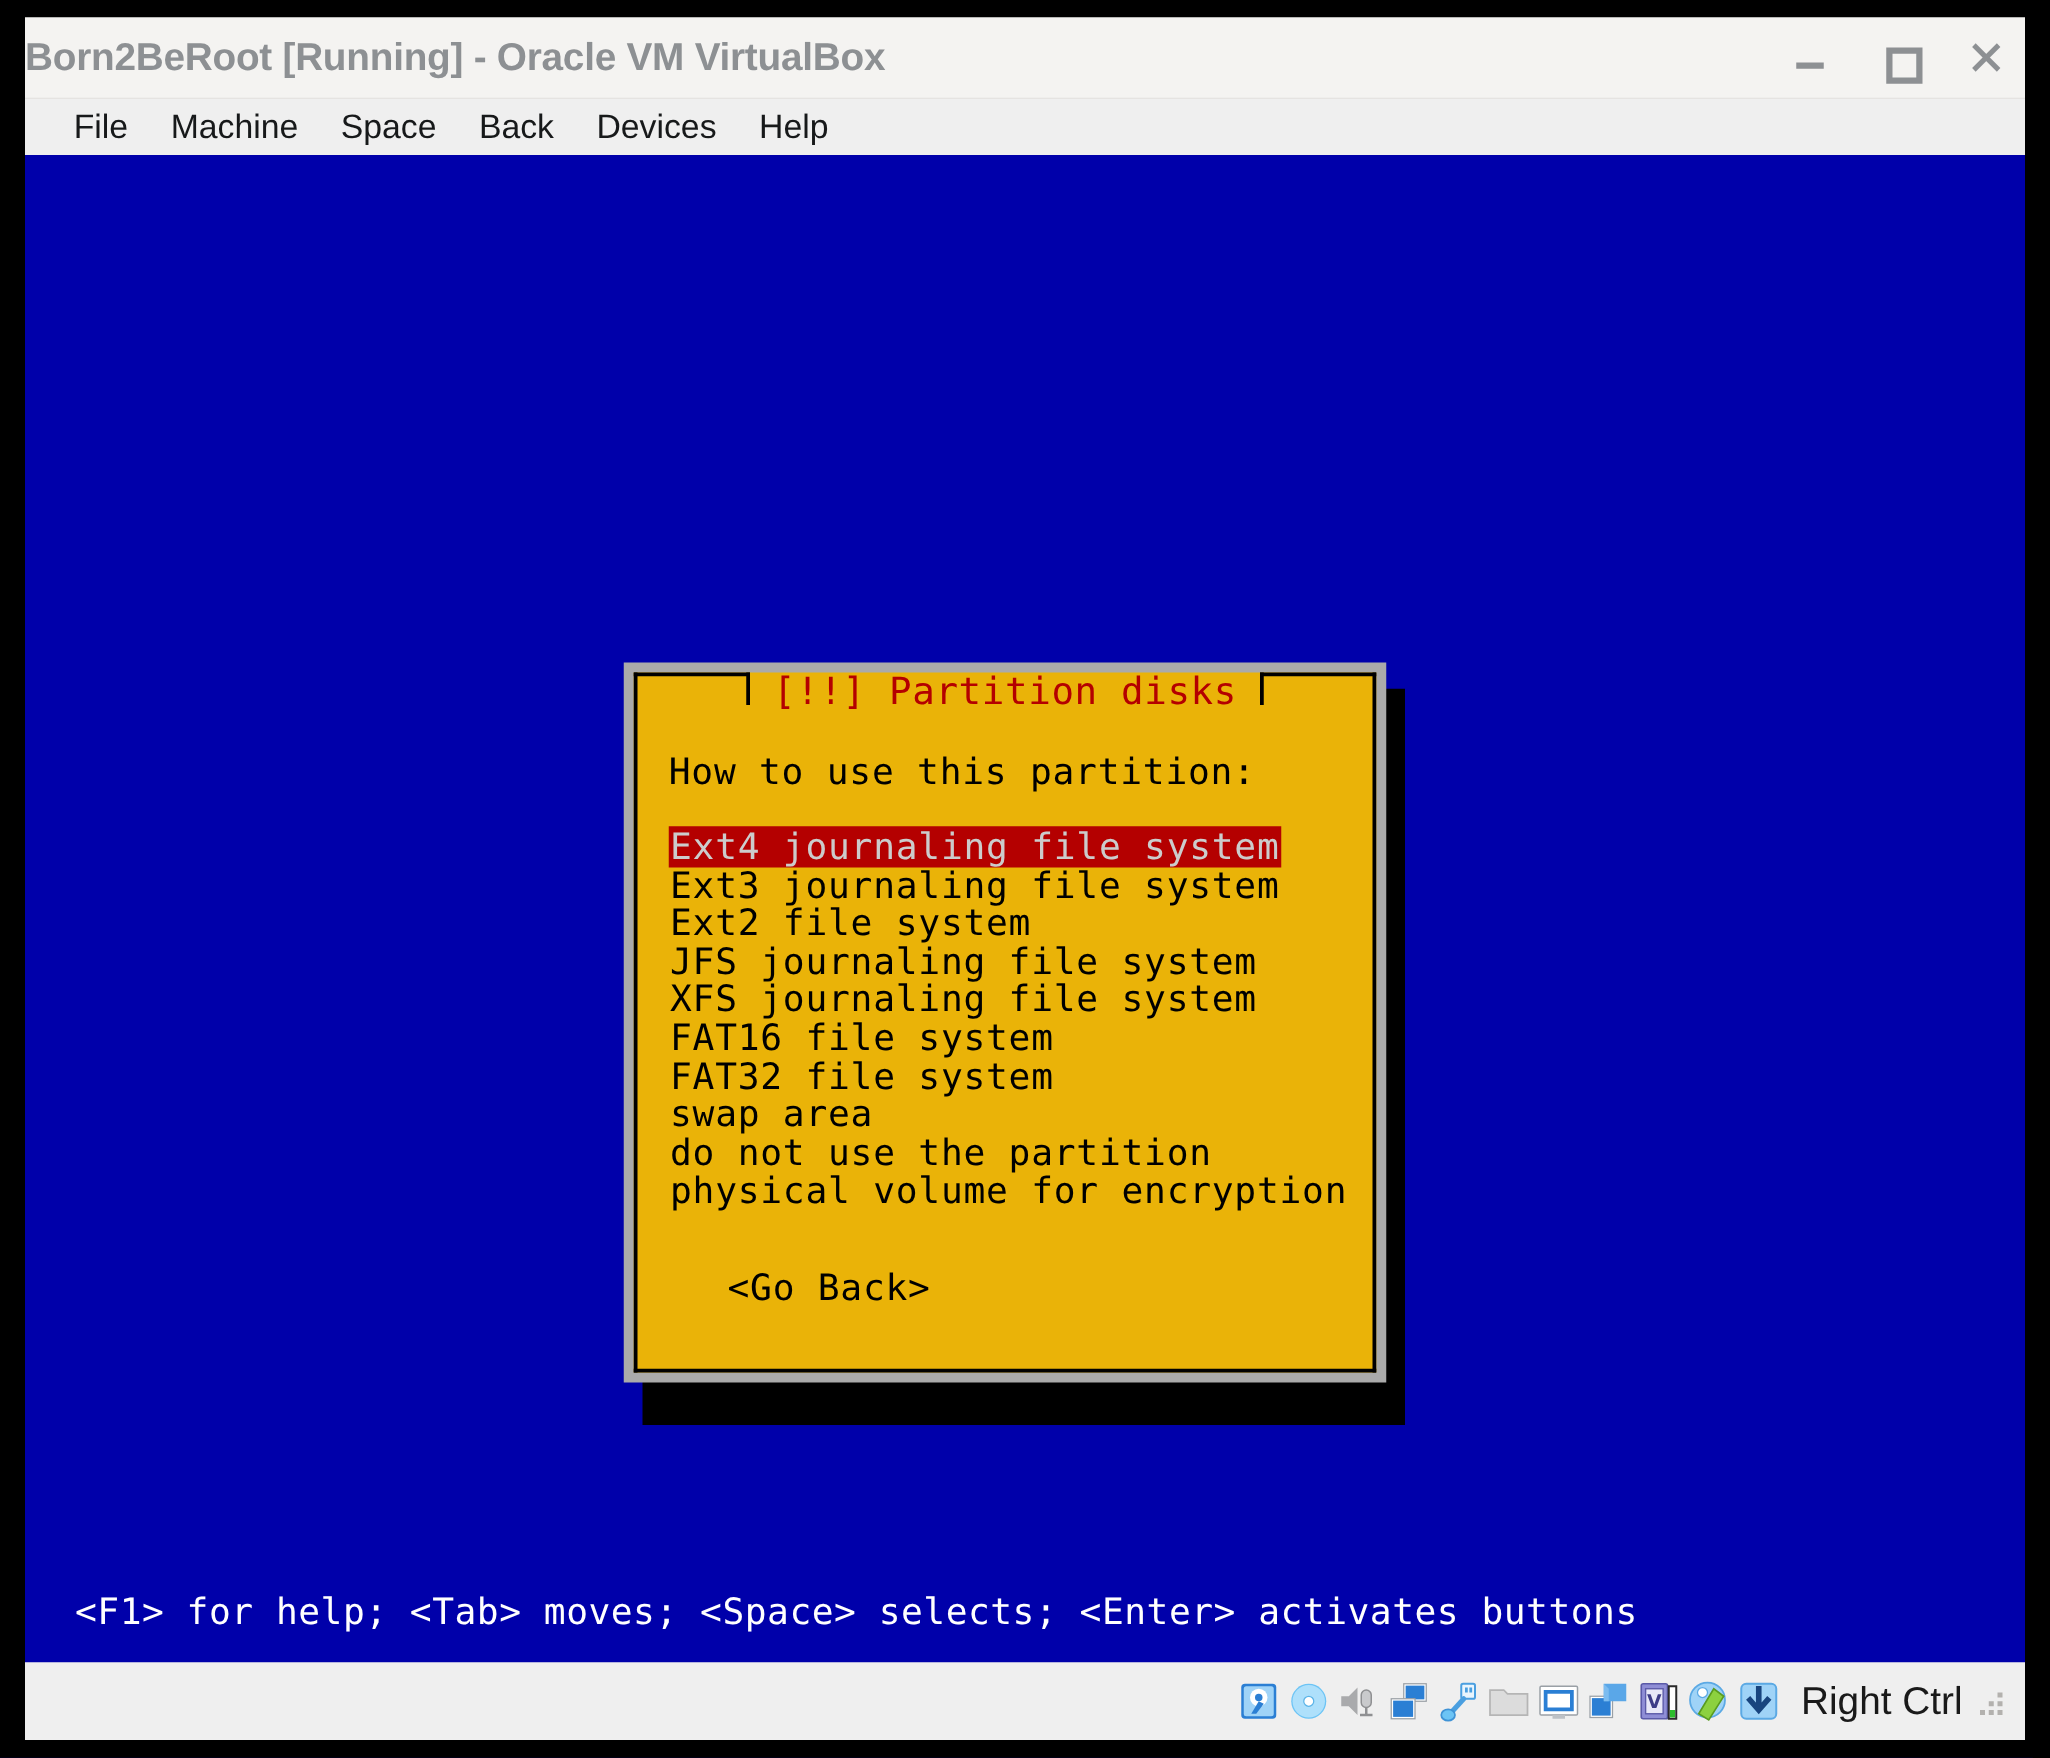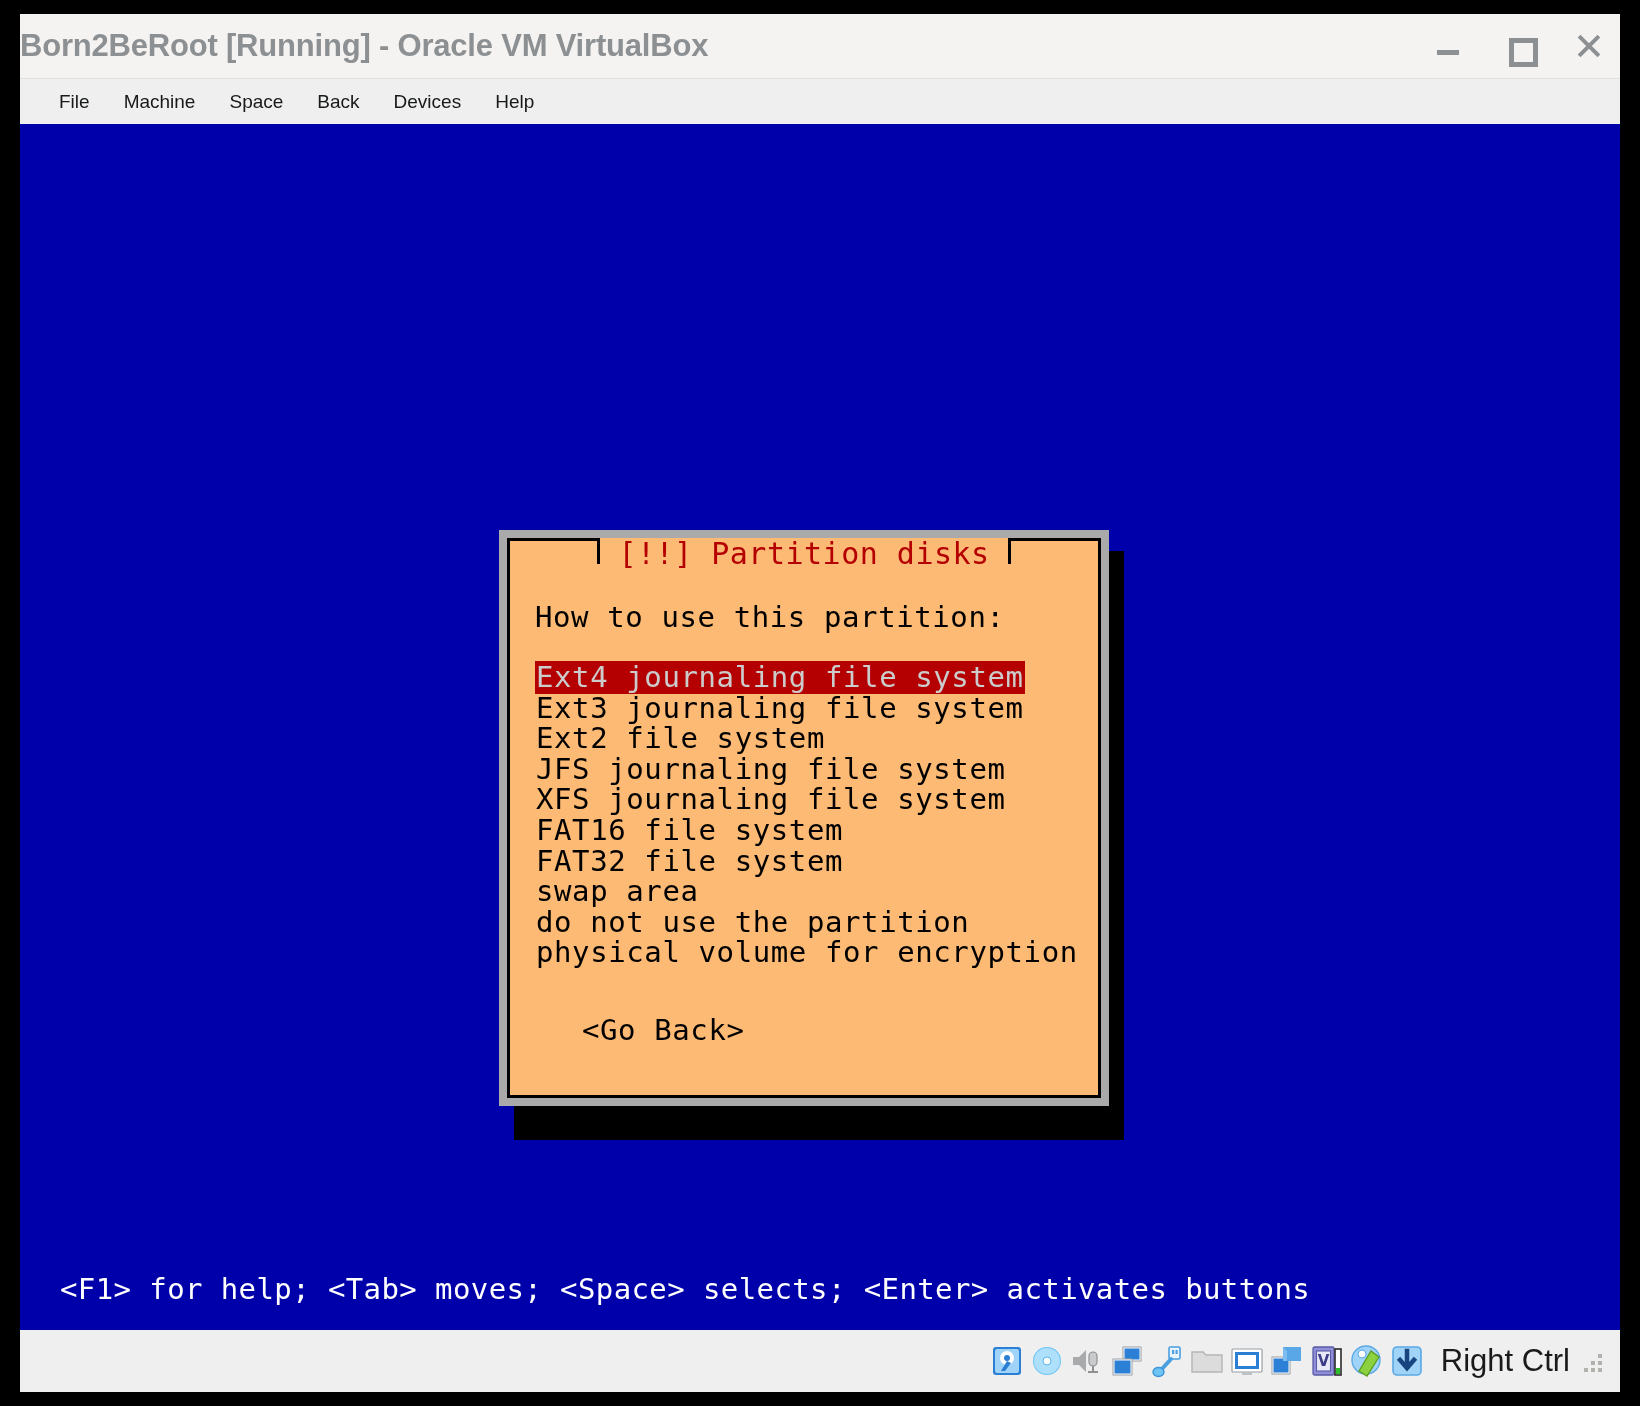--- a/index.html
+++ b/index.html
@@ -98,21 +98,21 @@
   #menubar {
     flex: 0 0 46px;
     height: 46px;
     background: #efefef;
     border-top: 1px solid #e2e0dd;
     display: flex;
     align-items: center;
     padding-left: 22px;
   }
   .menu-item {
-    font-size: 19px;
+    font-size: 27px;
     color: #17191a;
     padding: 2px 17px;
     white-space: nowrap;
     cursor: default;
   }
 
   
   #guest-screen {
     position: relative;
     flex: 1 1 auto;
@@ -138,21 +138,21 @@
     height: 576px;
     background: #aaaaaa;
     padding: 8px;
   }
   #dialog-inner {
     position: relative;
     width: 100%;
     height: 100%;
     border: 3px solid #000000;
     border-top: none;
-    background: #fdba74;
+    background: #eab308;
   }
 
   
   #dialog-titlerow {
     position: absolute;
     left: -3px;
     right: -3px;
     top: 0;
     height: 36px;
     display: flex;

